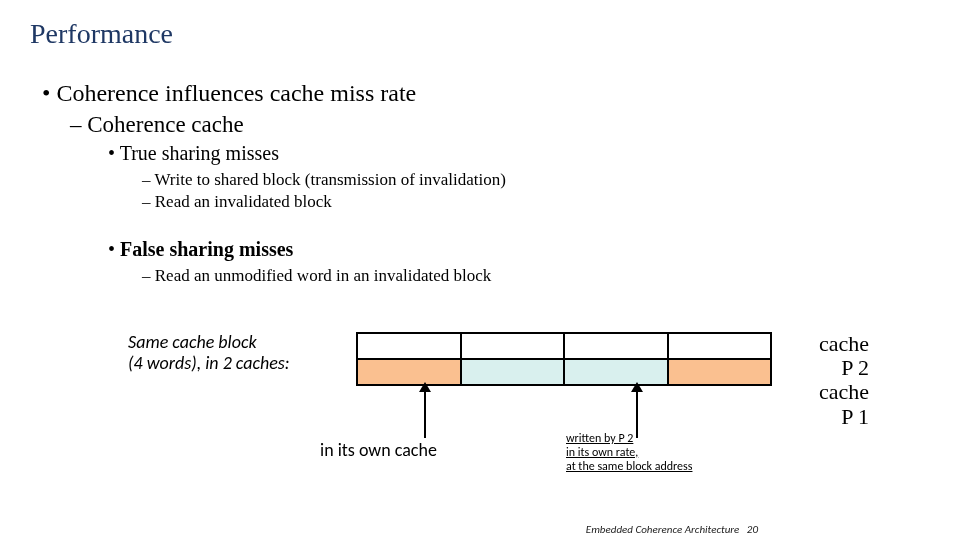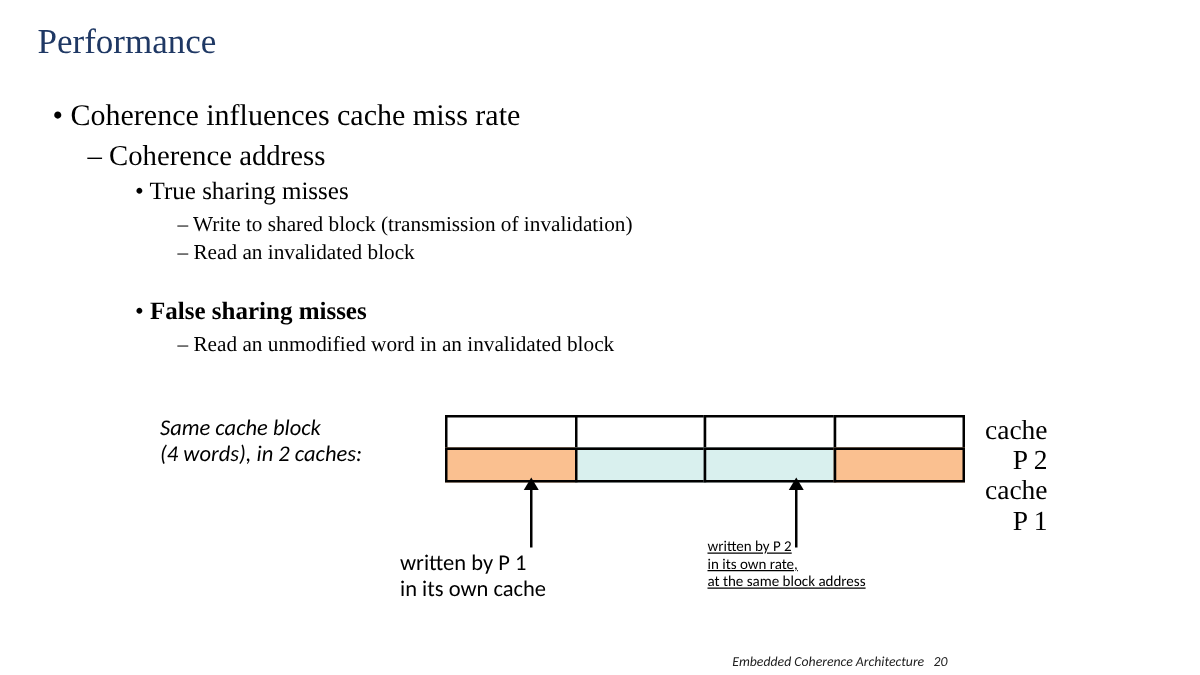--- a/index.html
+++ b/index.html
@@ -104,21 +104,21 @@
     box-sizing: border-box;
     margin-left: -2px;
   }
   .cell:first-child { margin-left: 0; }
   .peach { background: #fac090; }
   .mint  { background: #d9f0ee; }
   .white { background: #fff; }
 
   .cache-labels {
     position: absolute;
-    left: 788px;
+    left: 819px;
     top: 332px;
     font-size: 22px;
     line-height: 1.1;
     text-align: right;
   }
 
   .arrow {
     position: absolute;
     width: 2px;
     background: #000;
@@ -172,21 +172,21 @@
 
   <div class="title">Performance</div>
 
   <div class="b1">
     <span class="bullet">•</span>
     <span>Coherence influences cache miss rate</span>
   </div>
 
   <div class="b2">
     <span class="bullet">–</span>
-    <span>Coherence address</span>
+    <span>Coherence cache</span>
   </div>
 
   <div class="b3a">
     <span class="bullet">•</span>
     <span>True sharing misses</span>
   </div>
 
   <div class="b4a">
     <span class="bullet">–</span>
     <span>Write to shared block (transmission of invalidation)</span>
@@ -227,21 +227,20 @@
 
   <div class="cache-labels">
     <div>cache P 2</div>
     <div>cache P 1</div>
   </div>
 
   <div class="arrow arrow1"></div>
   <div class="arrow arrow2"></div>
 
   <div class="caption1">
-    <div>written by P 1</div>
     <div>in its own cache</div>
   </div>
 
   <div class="caption2">
     <div>written by P 2</div>
     <div>in its own rate,</div>
     <div>at the same block address</div>
   </div>
 
   <div class="footer">

